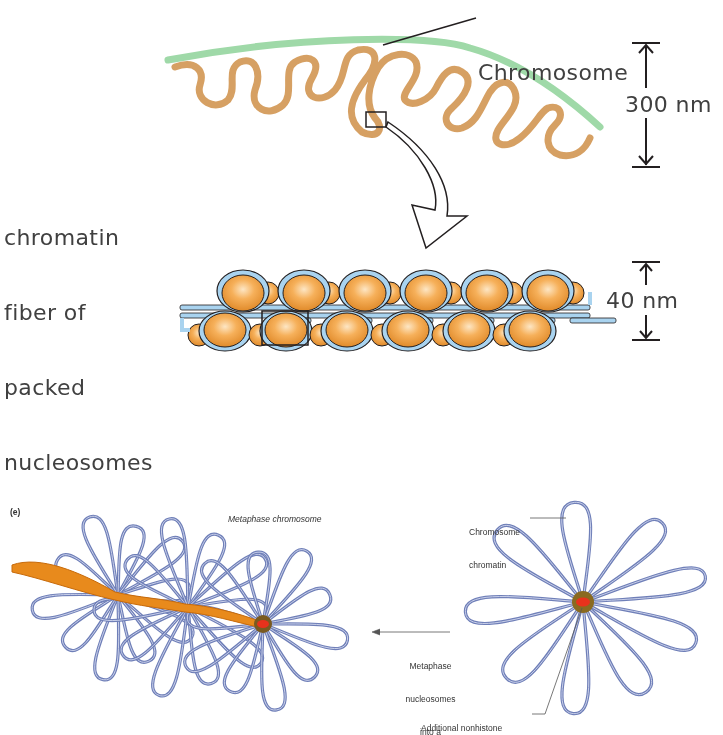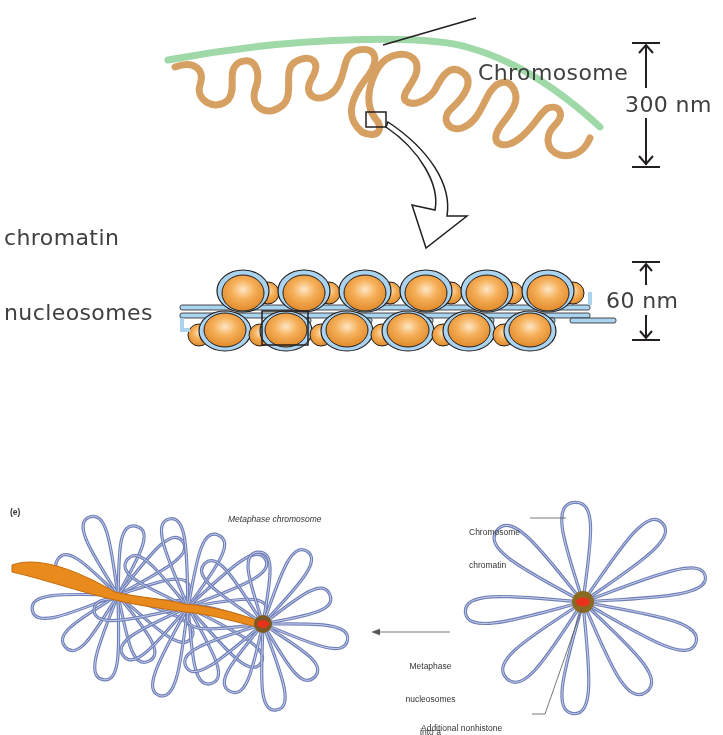--- a/index.html
+++ b/index.html
@@ -108,23 +108,25 @@
     </g>
   <rect x="262" y="311" width="46" height="34" fill="none" stroke="#231f20" stroke-width="1.5"></rect>
 </svg>
 
 <div class="lbl big" style="left:478px; top:8px; line-height:26px;">
   <div>Chromosome</div>
 </div>
 <div class="lbl big" style="left:625px; top:94px;">300 nm</div>
 <div class="lbl big" style="left:4px; top:175px; line-height:25px;">
   <div>chromatin</div>
+  <div>fiber of</div>
+  <div>packed</div>
   <div>nucleosomes</div>
 </div>
-<div class="lbl big" style="left:606px; top:290px;">60 nm</div>
+<div class="lbl big" style="left:606px; top:290px;">40 nm</div>
 
 <svg id="bottom-svg" width="723" height="735">
   <g id="metaphase-loops">
       <path d="M118,595 C91.68911086754464,570.5717967697245 67.37822173508928,542.6794919243113 57.37822173508929,560
              C47.37822173508929,577.3205080756887 83.68911086754464,584.4282032302755 118,595" fill="none" stroke="#6f7fb8" stroke-width="3.2" stroke-linejoin="round"></path>
       <path d="M118,595 C91.68911086754464,570.5717967697245 67.37822173508928,542.6794919243113 57.37822173508929,560
              C47.37822173508929,577.3205080756887 83.68911086754464,584.4282032302755 118,595" fill="none" stroke="#c9d0ea" stroke-width="1"></path>
       <path d="M118,595 C111.32370501827202,553.2665950907794 108.40618051968767,510.1651096082562 89.6123281039695,517.0055124747696
              C70.81847568825134,523.845915341283 96.28862308569748,558.7389173839902 118,595" fill="none" stroke="#6f7fb8" stroke-width="3.2" stroke-linejoin="round"></path>
       <path d="M118,595 C111.32370501827202,553.2665950907794 108.40618051968767,510.1651096082562 89.6123281039695,517.0055124747696

